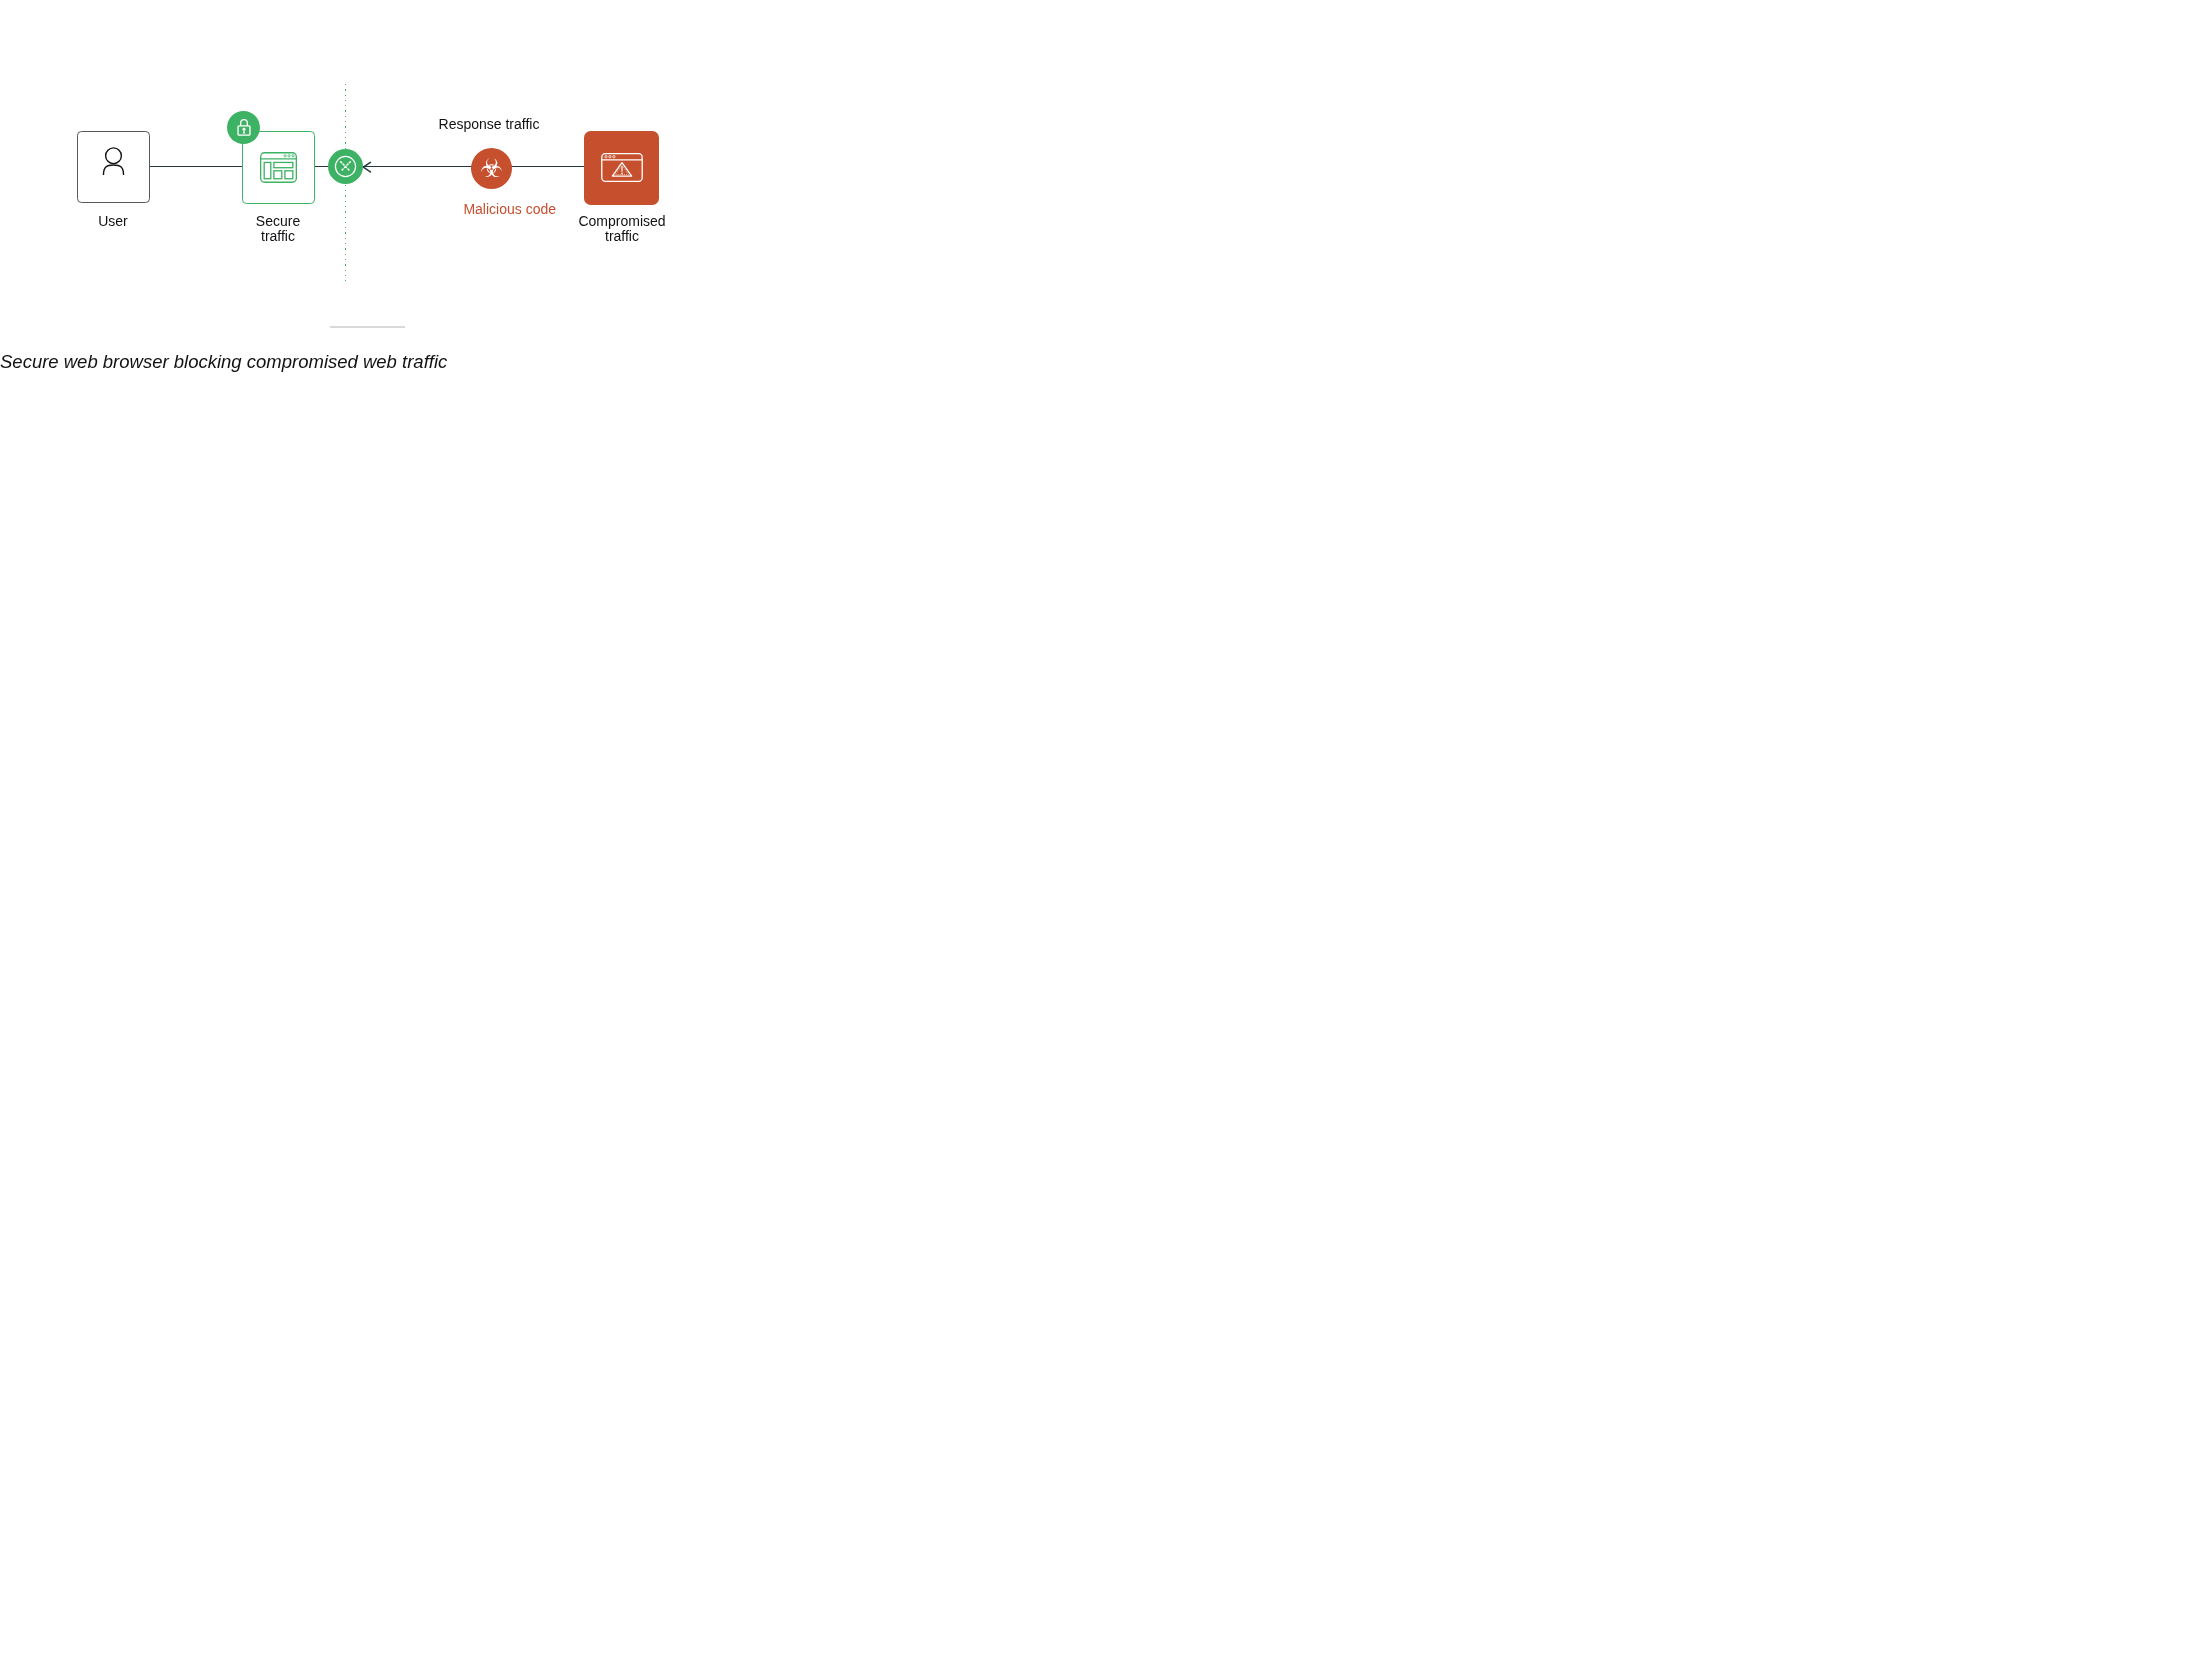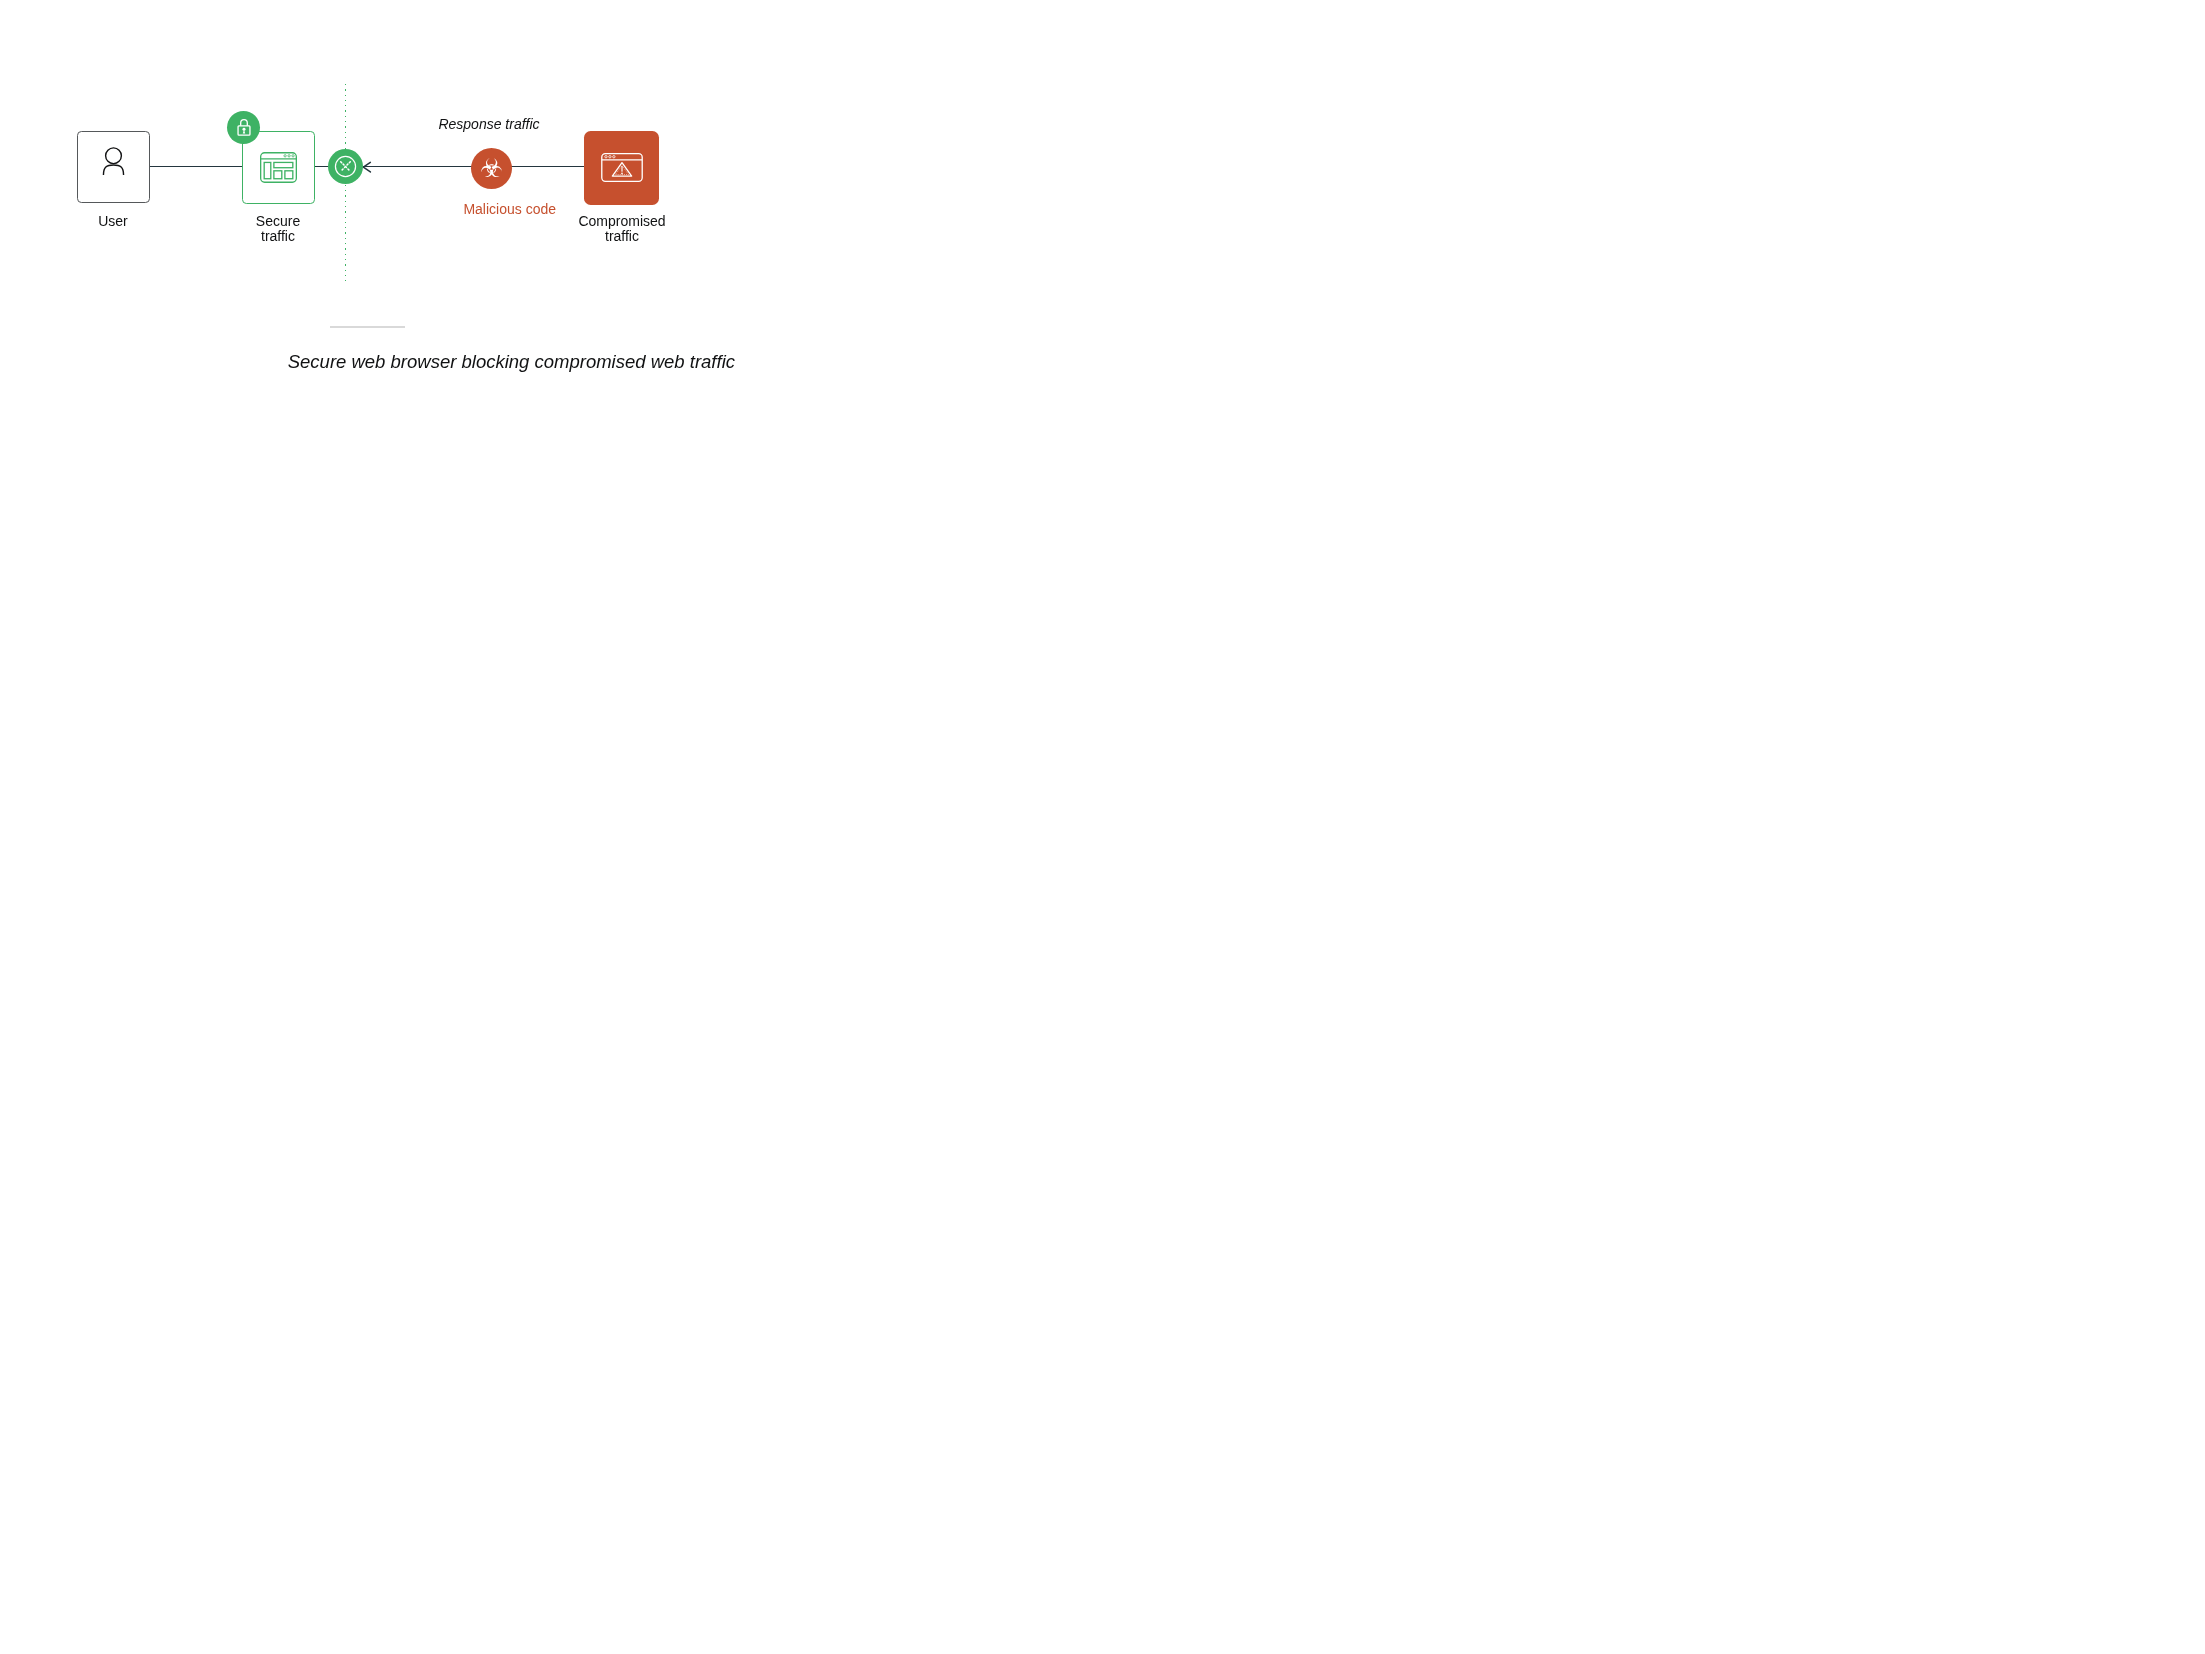--- a/index.html
+++ b/index.html
@@ -51,27 +51,27 @@
   .vdotted{position:absolute;left:345px;top:84px;width:1.3px;height:197px;
     background:repeating-linear-gradient(to bottom,var(--green) 0px,var(--green) 1.3px,transparent 1.3px,transparent 5.3px);}
 
   
   .node-label{position:absolute;width:132px;text-align:center;font-weight:400;font-size:14px;
     line-height:15.4px;color:var(--text-black);top:214px;}
   .user-label{left:47px;}
   .secure-label{left:212px;}
   .comp-label{left:556px;}
   .response-label{position:absolute;left:423px;top:116px;width:132px;text-align:center;
-    font-style:italic;font-size:14px;color:var(--text-black);}
+    font-size:14px;color:var(--text-black);}
   .malicious-label{position:absolute;left:424px;top:201px;width:132px;text-align:right;
     font-weight:500;font-size:14px;color:var(--red-orange);}
 
   
   .divider{position:absolute;left:330px;top:326px;width:75px;height:1.8px;background:var(--divider-gray);}
-  .caption{position:absolute;left:0;top:351px;width:735px;text-align:right;font-style:italic;
+  .caption{position:absolute;left:0;top:351px;width:735px;text-align:left;font-style:italic;
     font-size:18.5px;color:var(--text-black);white-space:nowrap;}
 </style>
 </head>
 <body>
 
 <div class="canvas">
 
   <div class="hline line-user-browser"></div>
   <div class="hline line-browser-block"></div>
   <div class="hline line-arrow-shaft"></div>

